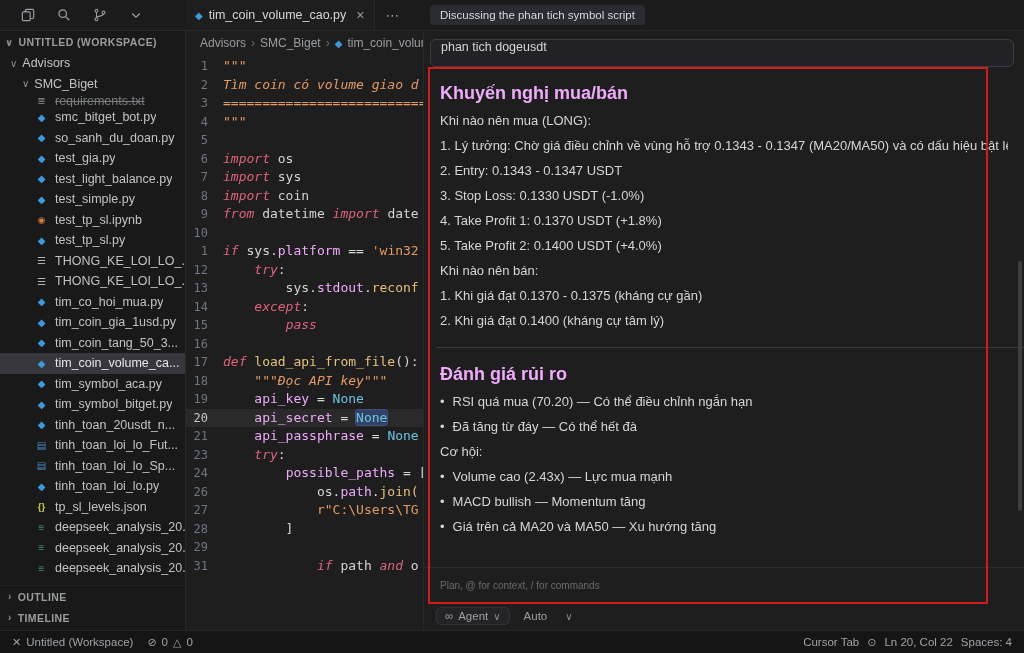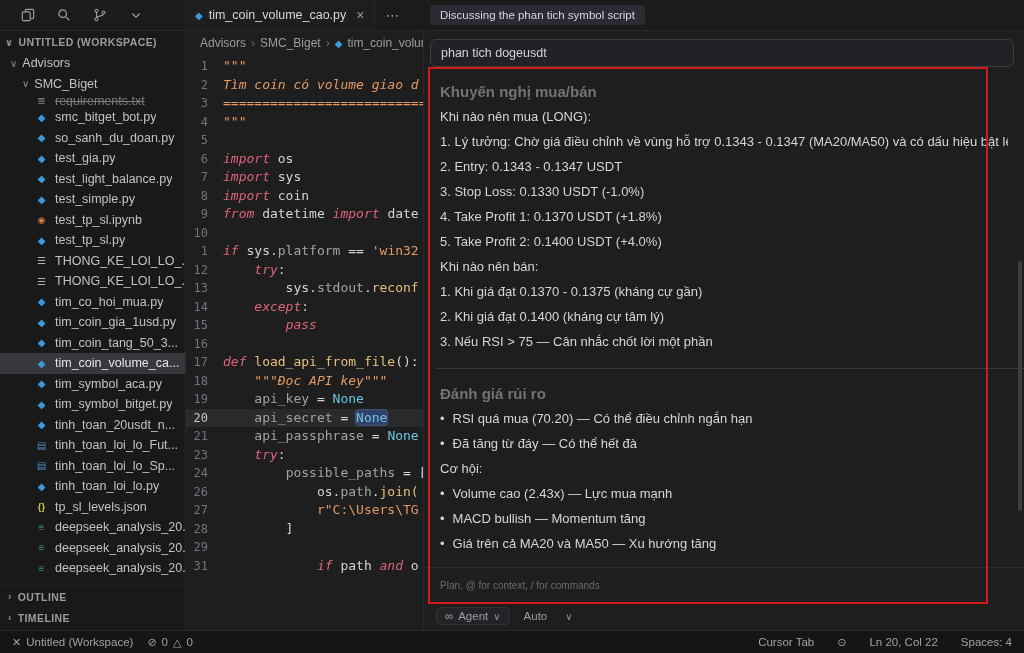--- a/index.html
+++ b/index.html
@@ -53,48 +53,48 @@
        padding-top:2px;overflow:hidden;}
   .code-line{display:flex;height:18.5px;white-space:pre;}
   .code-line.current{background:rgba(255,255,255,.055);}
   .ln{flex:0 0 22px;width:22px;text-align:right;color:#6e7681;font-size:12px;margin-right:15px;}
   .code-line.current .ln{color:#c8c8c8;}
   .lt{white-space:pre;color:#d4d4d4;}
   .tk-kw{color:#e0637c;font-style:italic;}
   .tk-str{color:#e39a63;}
   .tk-doc{color:#e39a63;font-style:italic;}
   .tk-fn{color:#e6c07b;}
-  .tk-var{color:#a3a3a3;}
+  .tk-var{color:#f0abfc;}
   .tk-const{color:#6cc5e0;}
   .tk-op{color:#d4d4d4;}
   .tk-hl{background:rgba(70,120,255,.30);outline:1px solid rgba(110,150,255,.35);border-radius:2px;}
   
   .chat{flex:1;min-width:0;background:#1e1e1e;display:flex;flex-direction:column;position:relative;}
   .chat-user-box{flex:0 0 26px;margin:8px 10px 0 6px;border:1px solid #3c3c42;border-radius:6px;background:#222226;
-       display:flex;align-items:center;padding:0 10px;font-size:12.5px;color:#d2d4d6;white-space:nowrap;overflow:hidden;}
+       display:flex;align-items:flex-start;padding:0 10px;font-size:12.5px;color:#d2d4d6;white-space:nowrap;overflow:hidden;}
   .chat-messages{flex:1;min-height:0;overflow:hidden;padding:0 16px;font-size:13px;color:#d3d6d9;}
-  .chat-heading{font-size:15px;font-weight:bold;color:#737373;margin:16px 0 4px;}
+  .chat-heading{font-size:18px;font-weight:bold;color:#f0abfc;margin:16px 0 4px;}
   .chat-item{margin:8px 0;line-height:17px;white-space:nowrap;overflow:hidden;}
   .bullet{margin-right:8px;color:#d3d6d9;}
   .chat-divider{height:1px;background:#3a3a3a;margin:18px -16px 10px -4px;}
   .chat-input{flex:0 0 34px;border-top:1px solid #2c2c2c;display:flex;align-items:center;padding:0 14px;}
   .chat-input input{background:transparent;border:none;outline:none;color:#bbbbbb;font-size:10px;width:100%;
        font-family:"Liberation Sans","DejaVu Sans",sans-serif;}
   .chat-input input::placeholder{color:#6b6b6b;}
   .chat-controls{flex:0 0 28px;display:flex;align-items:center;gap:14px;padding:0 12px;color:#9b9ea2;font-size:11.5px;}
   .agent-pill{display:flex;align-items:center;gap:5px;background:#242428;border:1px solid #333338;border-radius:5px;padding:2px 8px;}
   .auto-ctl{display:flex;align-items:center;gap:18px;}
   .red-annotation{position:absolute;left:4px;top:36px;width:560px;height:537px;border:2px solid #d21b1b;
        pointer-events:none;z-index:5;box-sizing:border-box;}
   .chat-scrollbar{position:absolute;right:2px;top:230px;width:4px;height:250px;background:#3e3e42;border-radius:2px;}
   
   .statusbar{flex:0 0 22px;background:#151515;border-top:1px solid #282828;display:flex;align-items:center;
        font-size:11.5px;color:#9fa3a7;padding:0 12px;gap:14px;white-space:nowrap;}
   .sb-group{display:flex;align-items:center;gap:5px;}
-  .sb-right{margin-left:auto;display:flex;align-items:center;gap:23px;}
+  .sb-right{margin-left:auto;display:flex;align-items:center;gap:8px;}
   .sb-icon{font-size:11px;}
 </style>
 </head>
 <body>
 
 <div class="app">
 
   <div class="titlebar">
     <div class="activity">
       <span class="ticon">
@@ -308,21 +308,20 @@
           <div class="chat-heading">Khuyến nghị mua/bán</div>
           <div class="chat-item">Khi nào nên mua (LONG):</div>
           <div class="chat-item">1. Lý tưởng: Chờ giá điều chỉnh về vùng hỗ trợ 0.1343 - 0.1347 (MA20/MA50) và có dấu hiệu bật lên</div>
           <div class="chat-item">2. Entry: 0.1343 - 0.1347 USDT</div>
           <div class="chat-item">3. Stop Loss: 0.1330 USDT (-1.0%)</div>
           <div class="chat-item">4. Take Profit 1: 0.1370 USDT (+1.8%)</div>
           <div class="chat-item">5. Take Profit 2: 0.1400 USDT (+4.0%)</div>
           <div class="chat-item">Khi nào nên bán:</div>
           <div class="chat-item">1. Khi giá đạt 0.1370 - 0.1375 (kháng cự gần)</div>
           <div class="chat-item">2. Khi giá đạt 0.1400 (kháng cự tâm lý)</div>
-          <div class="chat-item">3. Nếu RSI &gt; 75 — Cân nhắc chốt lời một phần</div>
           <div class="chat-divider"></div>
           <div class="chat-heading">Đánh giá rủi ro</div>
           <div class="chat-item"><span class="bullet">•</span>RSI quá mua (70.20) — Có thể điều chỉnh ngắn hạn</div>
           <div class="chat-item"><span class="bullet">•</span>Đã tăng từ đáy — Có thể hết đà</div>
           <div class="chat-item">Cơ hội:</div>
           <div class="chat-item"><span class="bullet">•</span>Volume cao (2.43x) — Lực mua mạnh</div>
           <div class="chat-item"><span class="bullet">•</span>MACD bullish — Momentum tăng</div>
           <div class="chat-item"><span class="bullet">•</span>Giá trên cả MA20 và MA50 — Xu hướng tăng</div>
         </div>
       <div class="chat-input">

